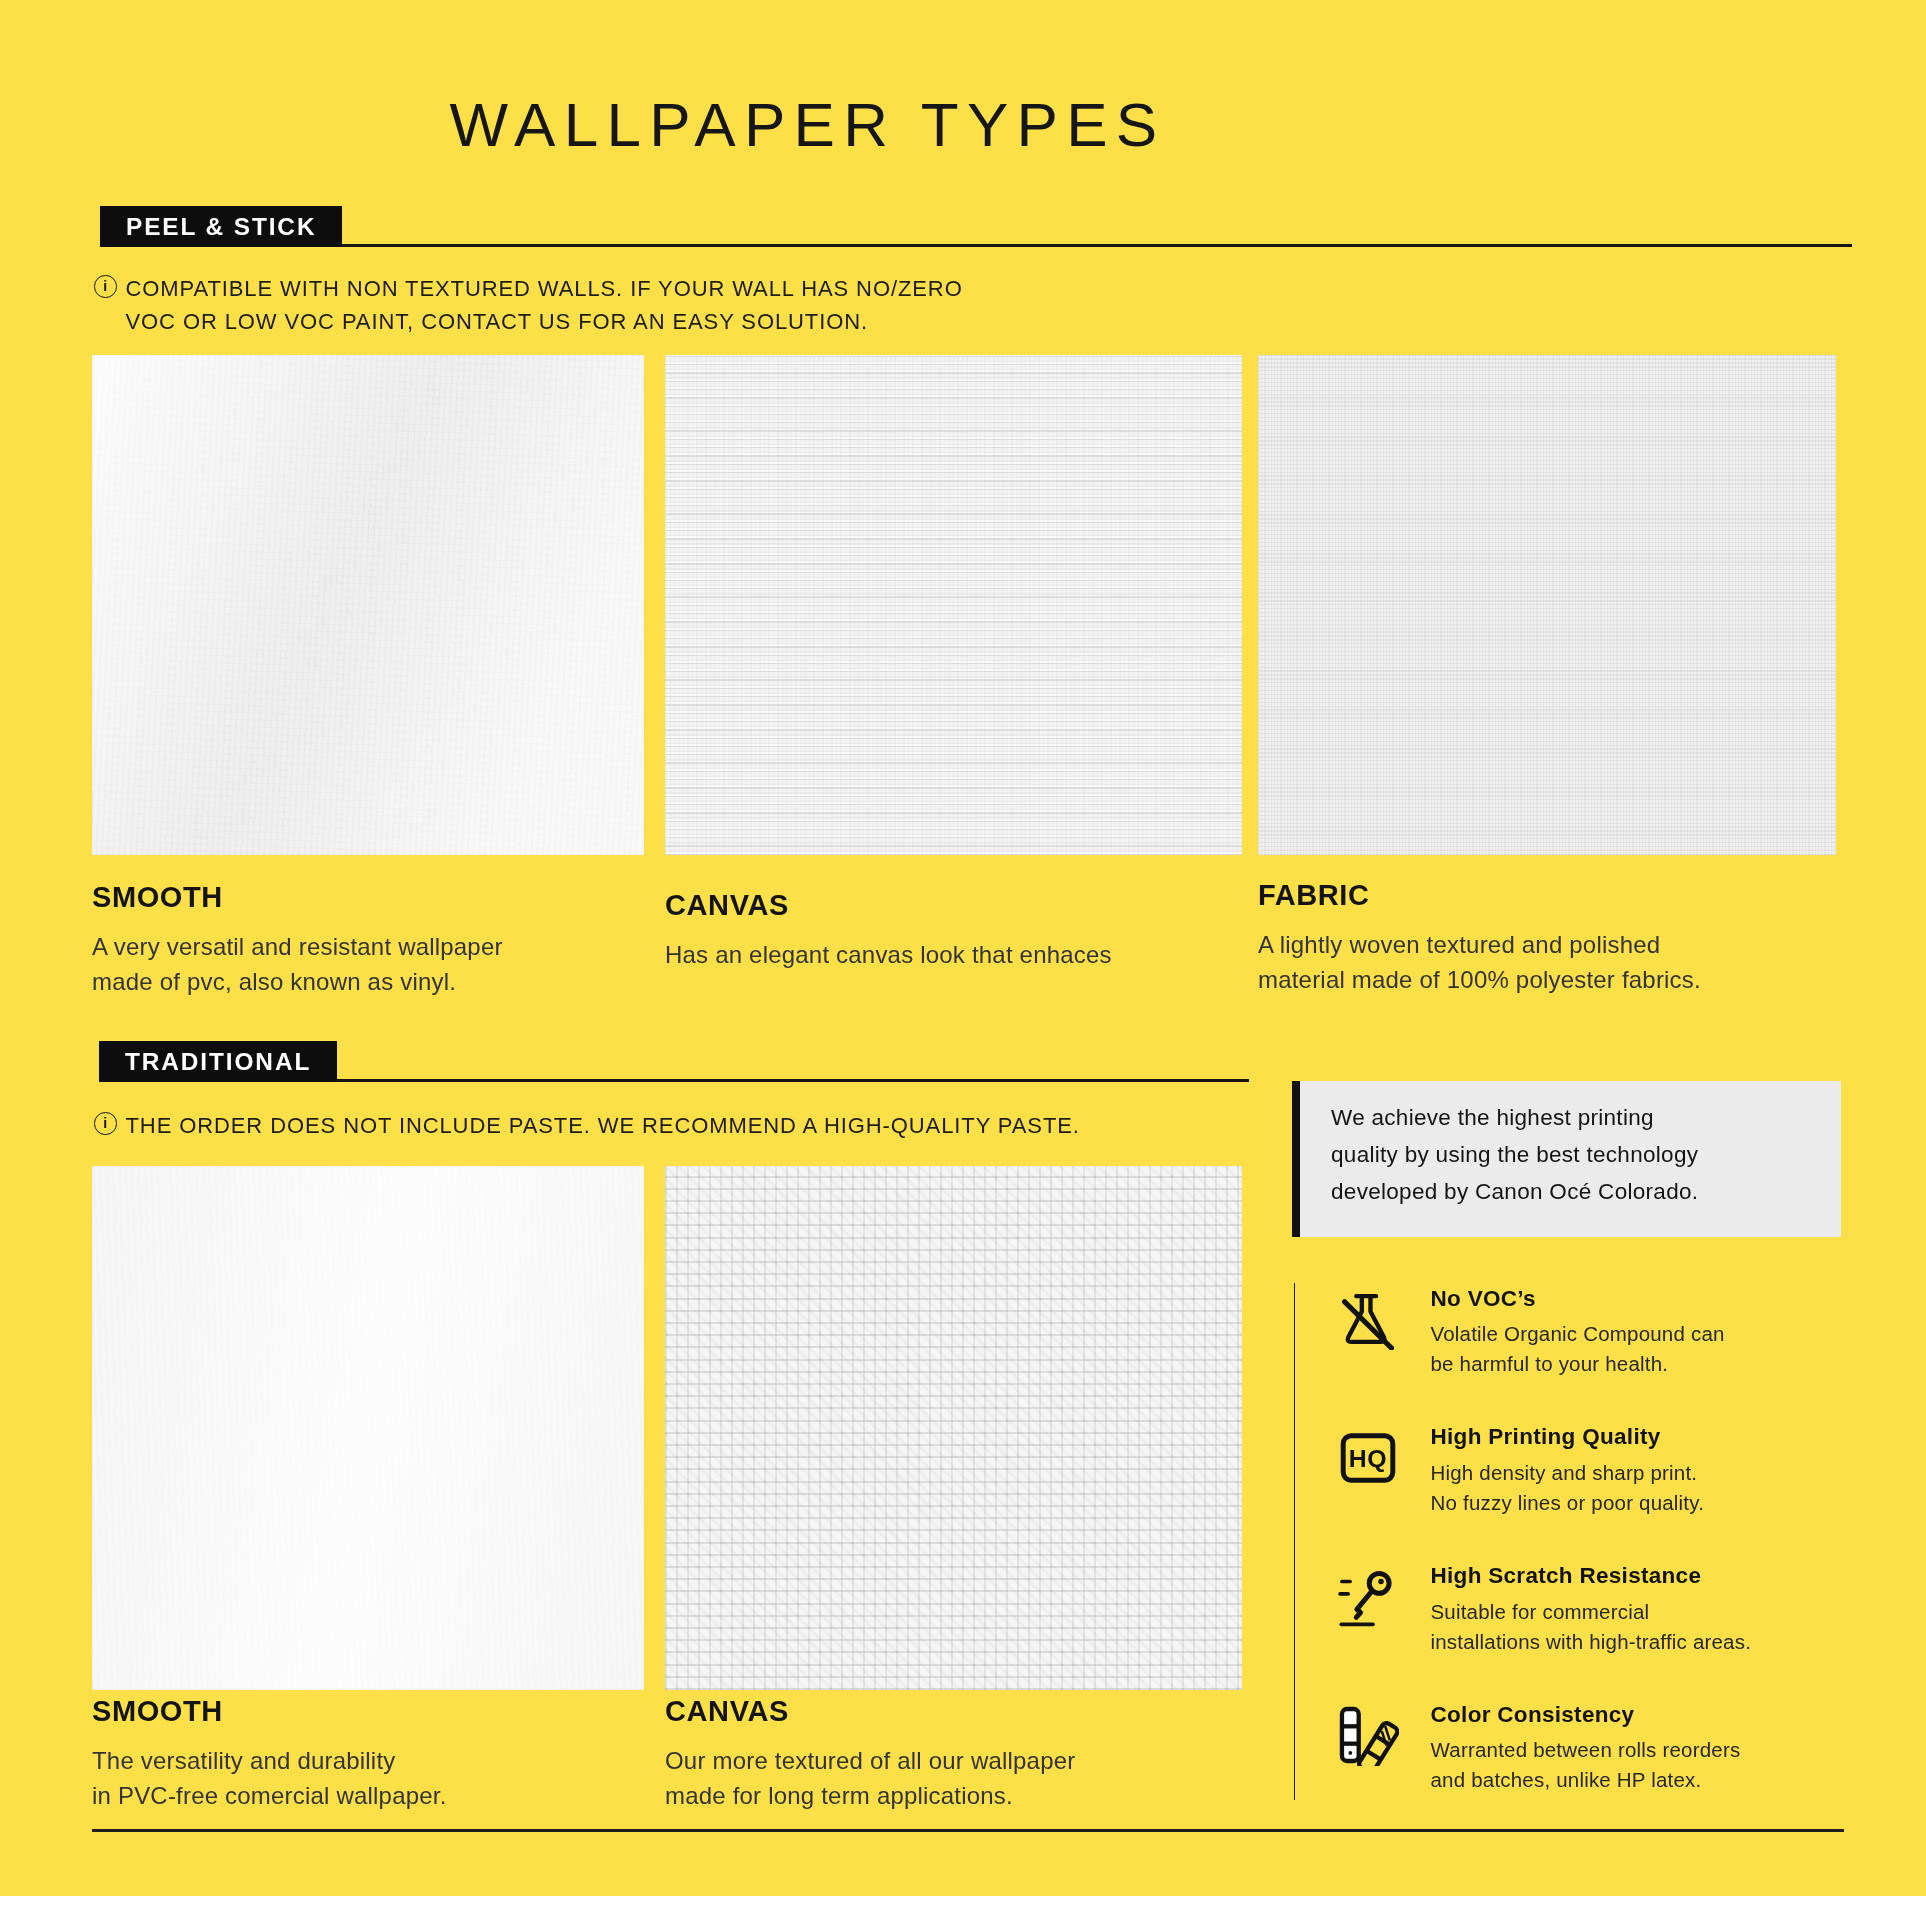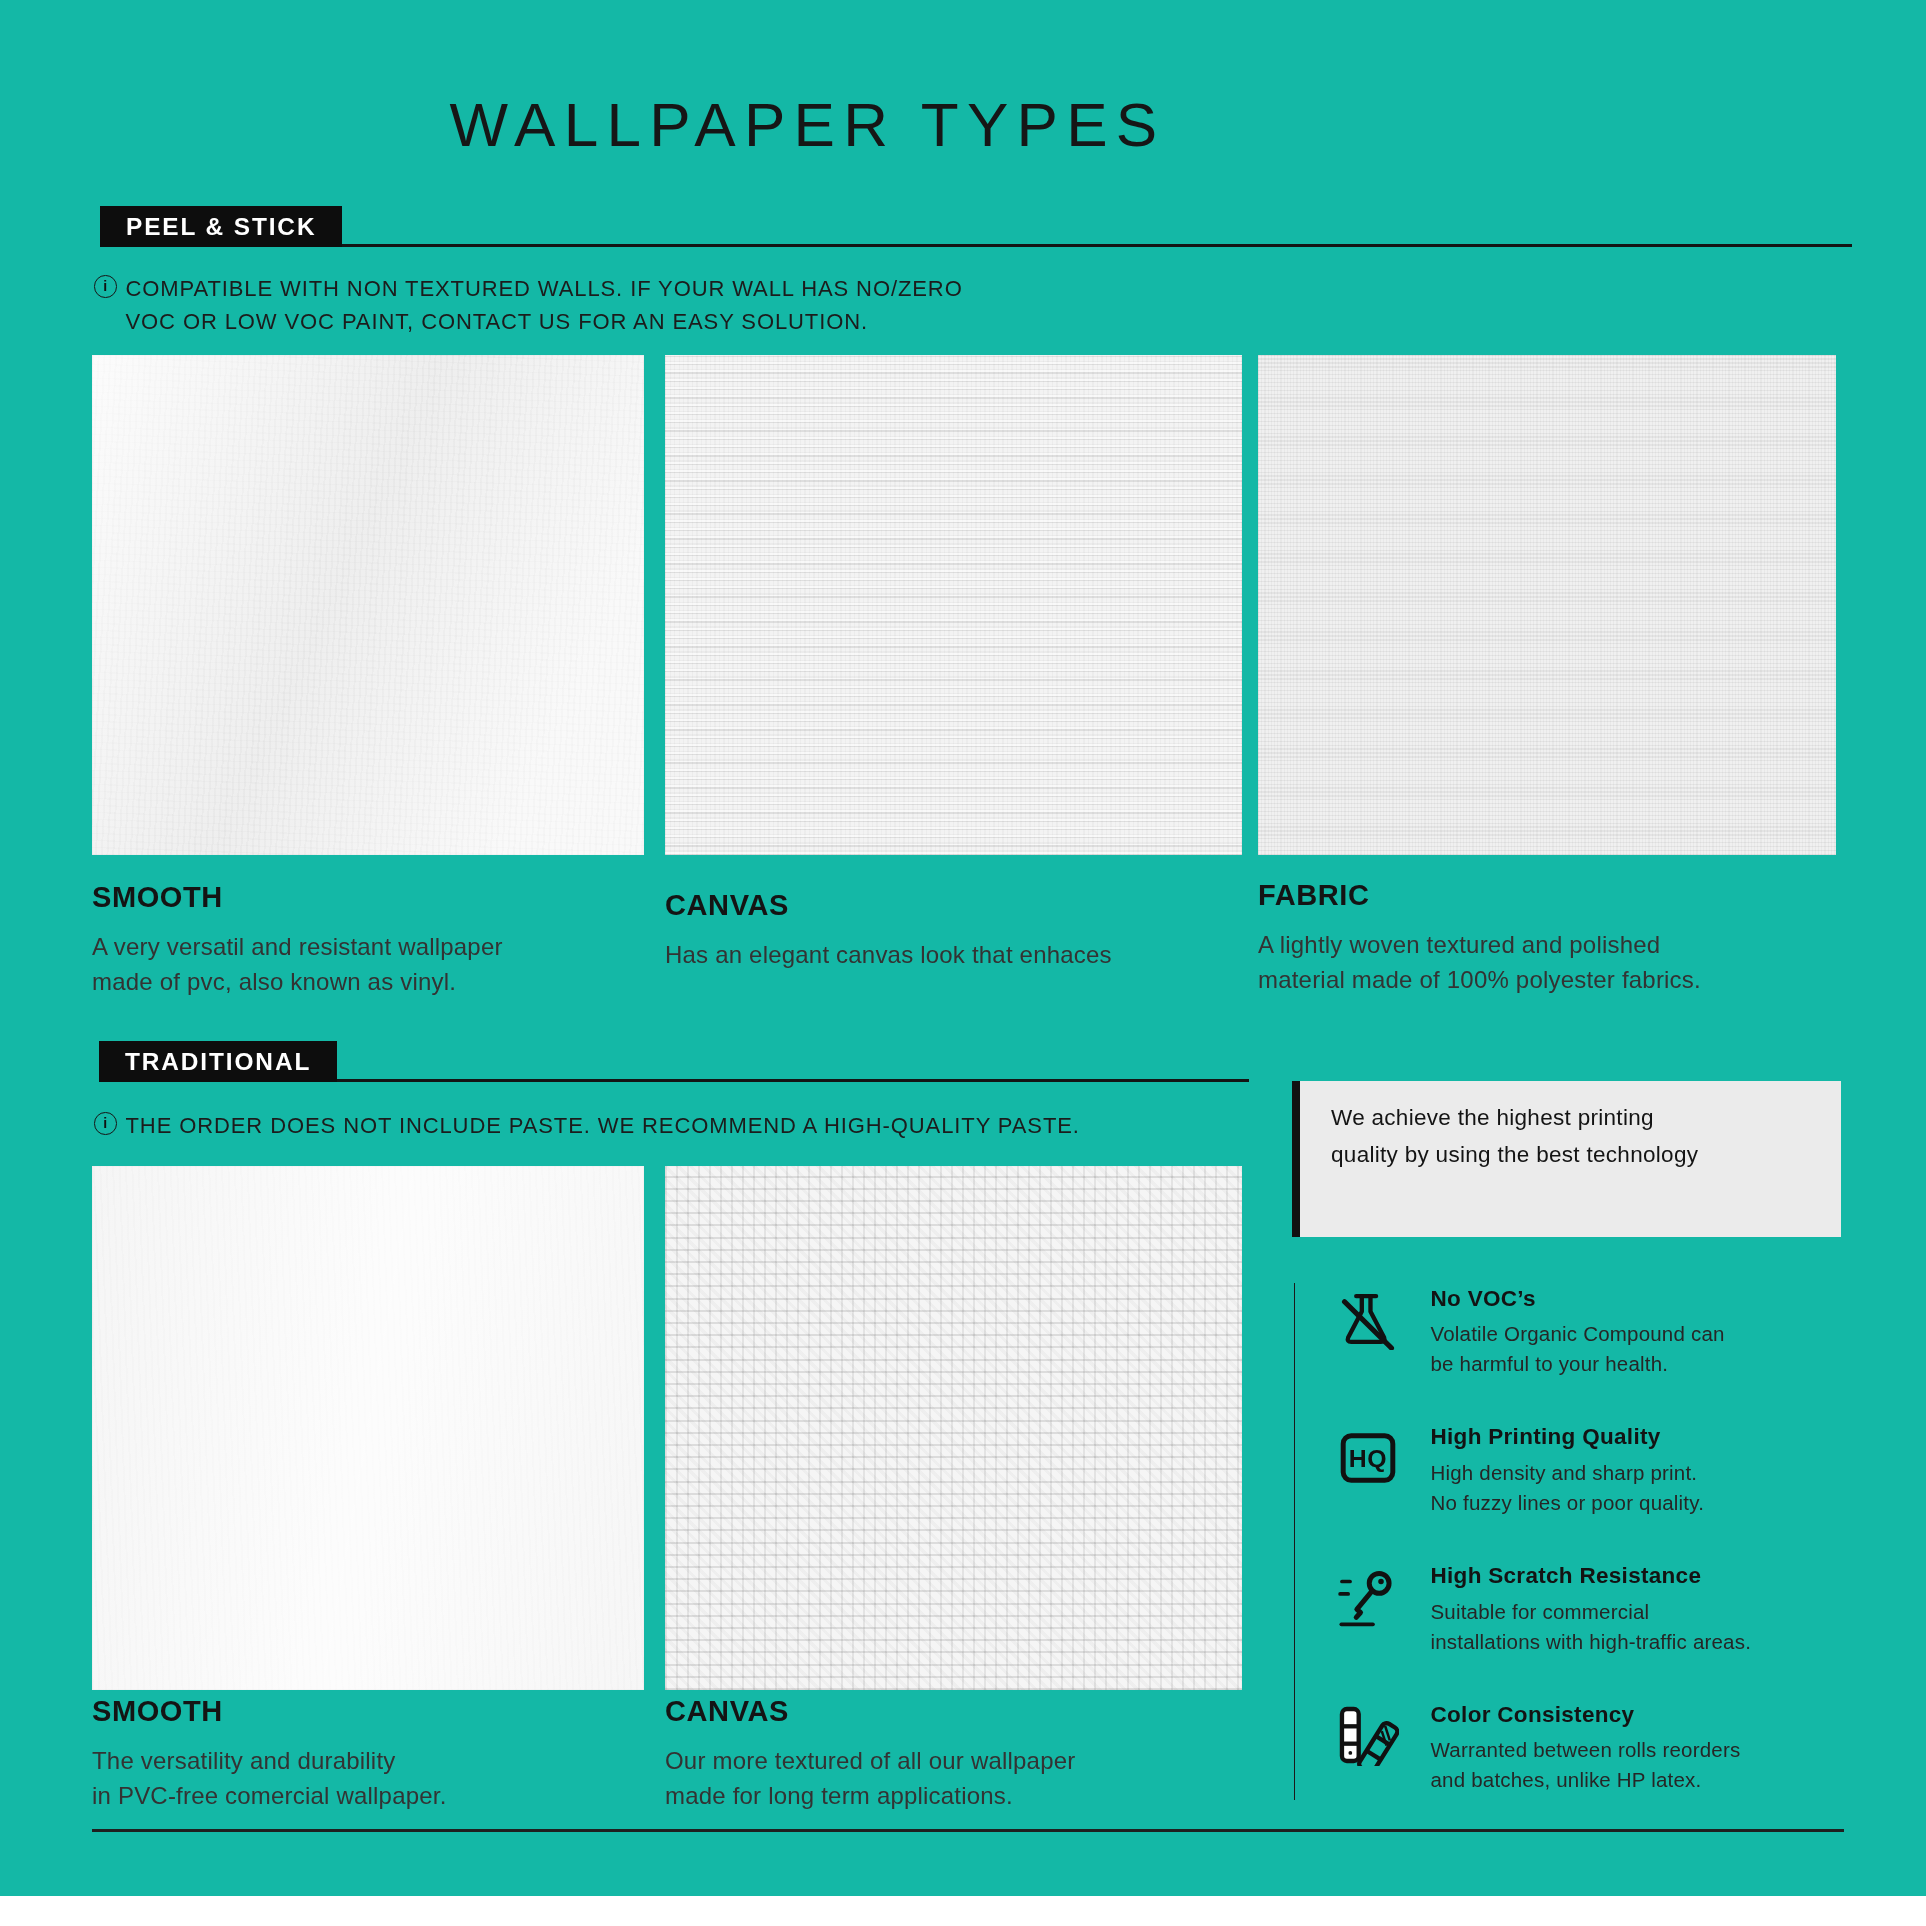--- a/index.html
+++ b/index.html
@@ -1,17 +1,17 @@
 <!DOCTYPE html>
 <html style="font-size:10.3px"><head>
 <meta charset="utf-8">
 <style>
   html,body{margin:0;padding:0;background:#ffffff;}
   .sheet{
-    position:relative;width:1926px;height:1896px;background:#14b8a6;
+    position:relative;width:1926px;height:1896px;background:#fde047;
     font-family:"Liberation Sans", sans-serif;color:#111;overflow:hidden;
   }
   .abs{position:absolute;}
 
   
   .title{
     margin:0;font-size:62px;font-weight:300;letter-spacing:8.3px;
     color:#161616;text-align:center;white-space:nowrap;
   }
 
@@ -161,20 +161,21 @@
     <div class="type-name">CANVAS</div>
     <div class="type-desc">
       <div>Our more textured of all our wallpaper</div>
       <div>made for long term applications.</div>
     </div>
   </div>
 
   <div class="abs highlight-box" style="left:1292px;top:1081px;width:549px;height:156px;">
     <div>We achieve the highest printing</div>
     <div>quality by using the best technology</div>
+    <div>developed by Canon Océ Colorado.</div>
   </div>
 
   <div class="abs features" style="left:1294px;top:1283px;width:550px;height:517px;">
 
     <div class="feature">
       <span class="icon-box">
         <svg width="62" height="62" viewBox="0 0 100 100" fill="none" stroke="#111" stroke-width="7" stroke-linecap="round" stroke-linejoin="round">
           <path d="M31 13 H63"></path>
           <path d="M40 13 V38 L18 80 Q15.5 87 23 87 H71 Q78.5 87 76 80 L54 38 V13"></path>
           <path d="M12 22 L88 97" stroke-width="8"></path>

